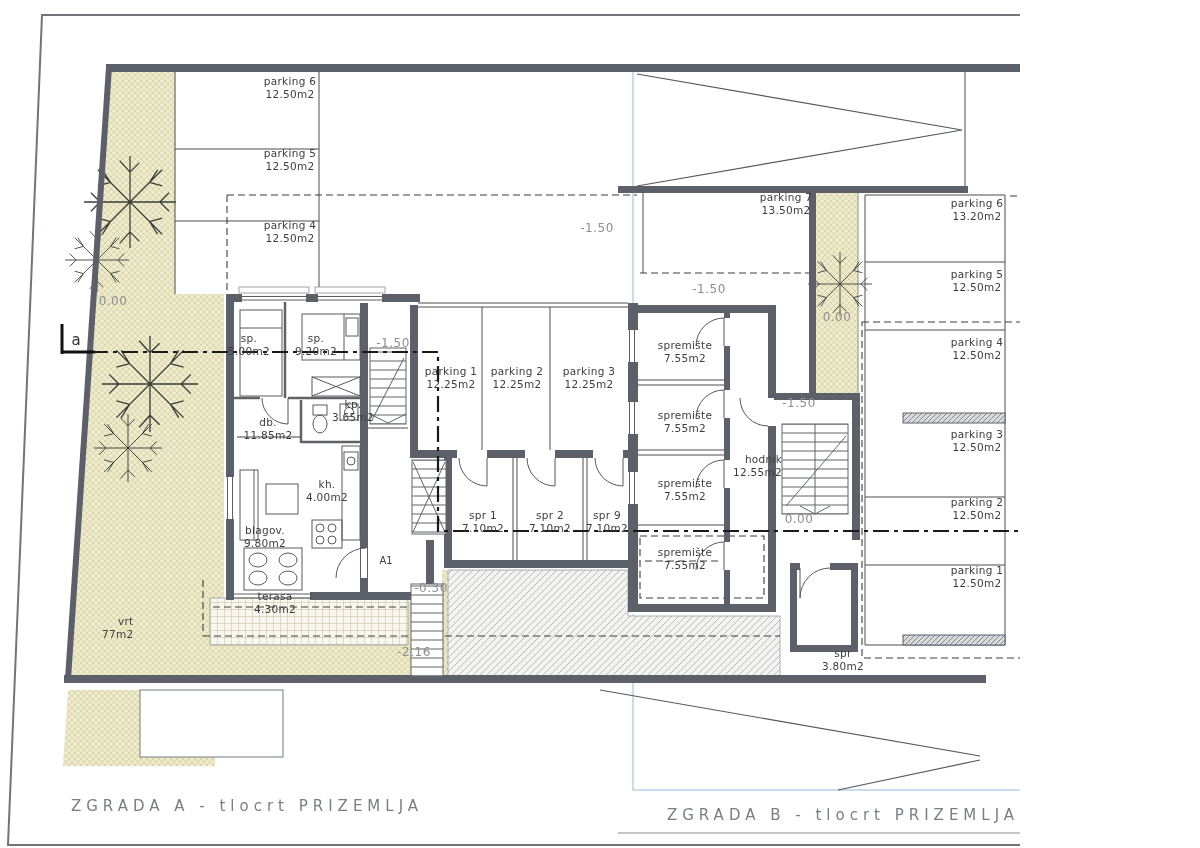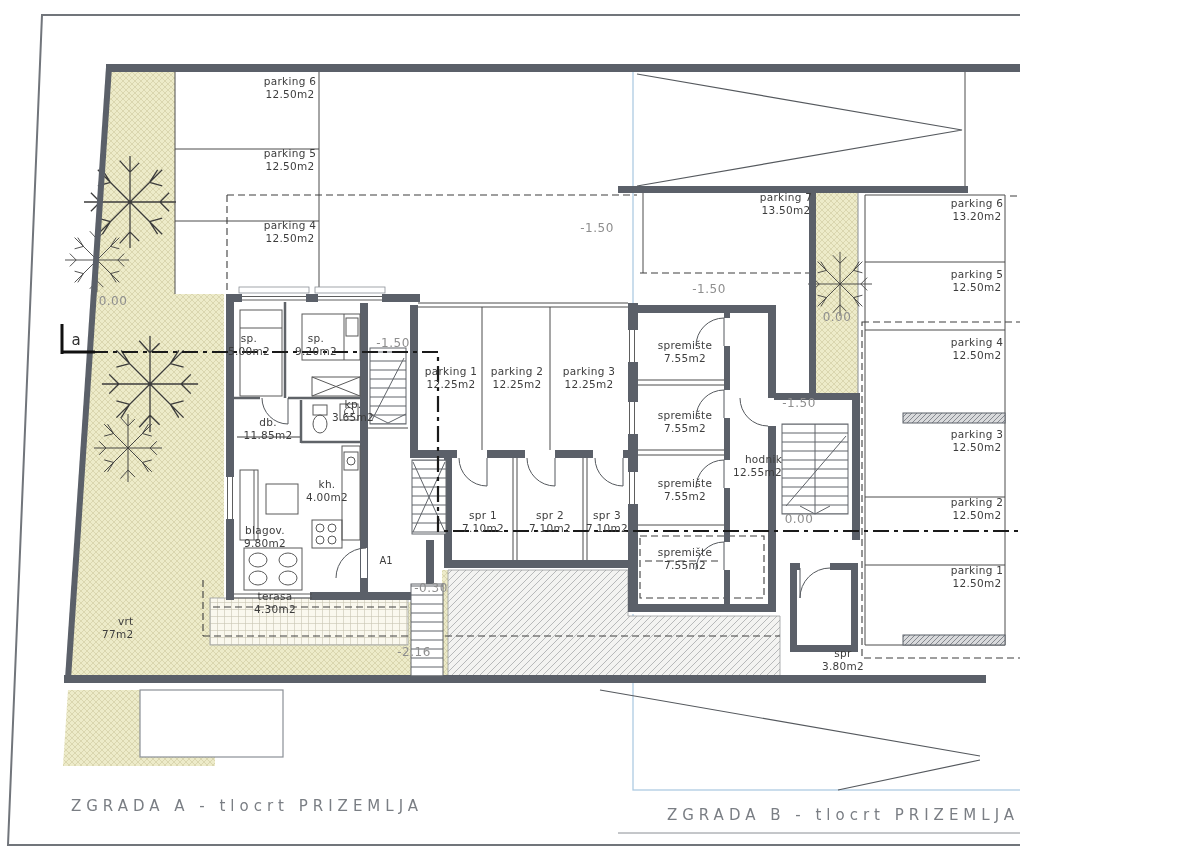--- a/index.html
+++ b/index.html
@@ -347,21 +347,21 @@
     </div>
 <div class="lbl" style="left:483px;top:522px">
       <span>spr 1</span>
       <span>7.10m2</span>
     </div>
 <div class="lbl" style="left:550px;top:522px">
       <span>spr 2</span>
       <span>7.10m2</span>
     </div>
 <div class="lbl" style="left:607px;top:522px">
-      <span>spr 3</span>
+      <span>spr 9</span>
       <span>7.10m2</span>
     </div>
 
 <div class="lv" style="left:113px;top:301px">0.00</div>
 <div class="lv" style="left:597px;top:228px">-1.50</div>
 <div class="lv" style="left:393px;top:343px">-1.50</div>
 <div class="lv" style="left:431px;top:588px">-0.30</div>
 <div class="lv" style="left:414px;top:652px">-2.16</div>
 
 <div class="lbl" style="left:786px;top:204px">

